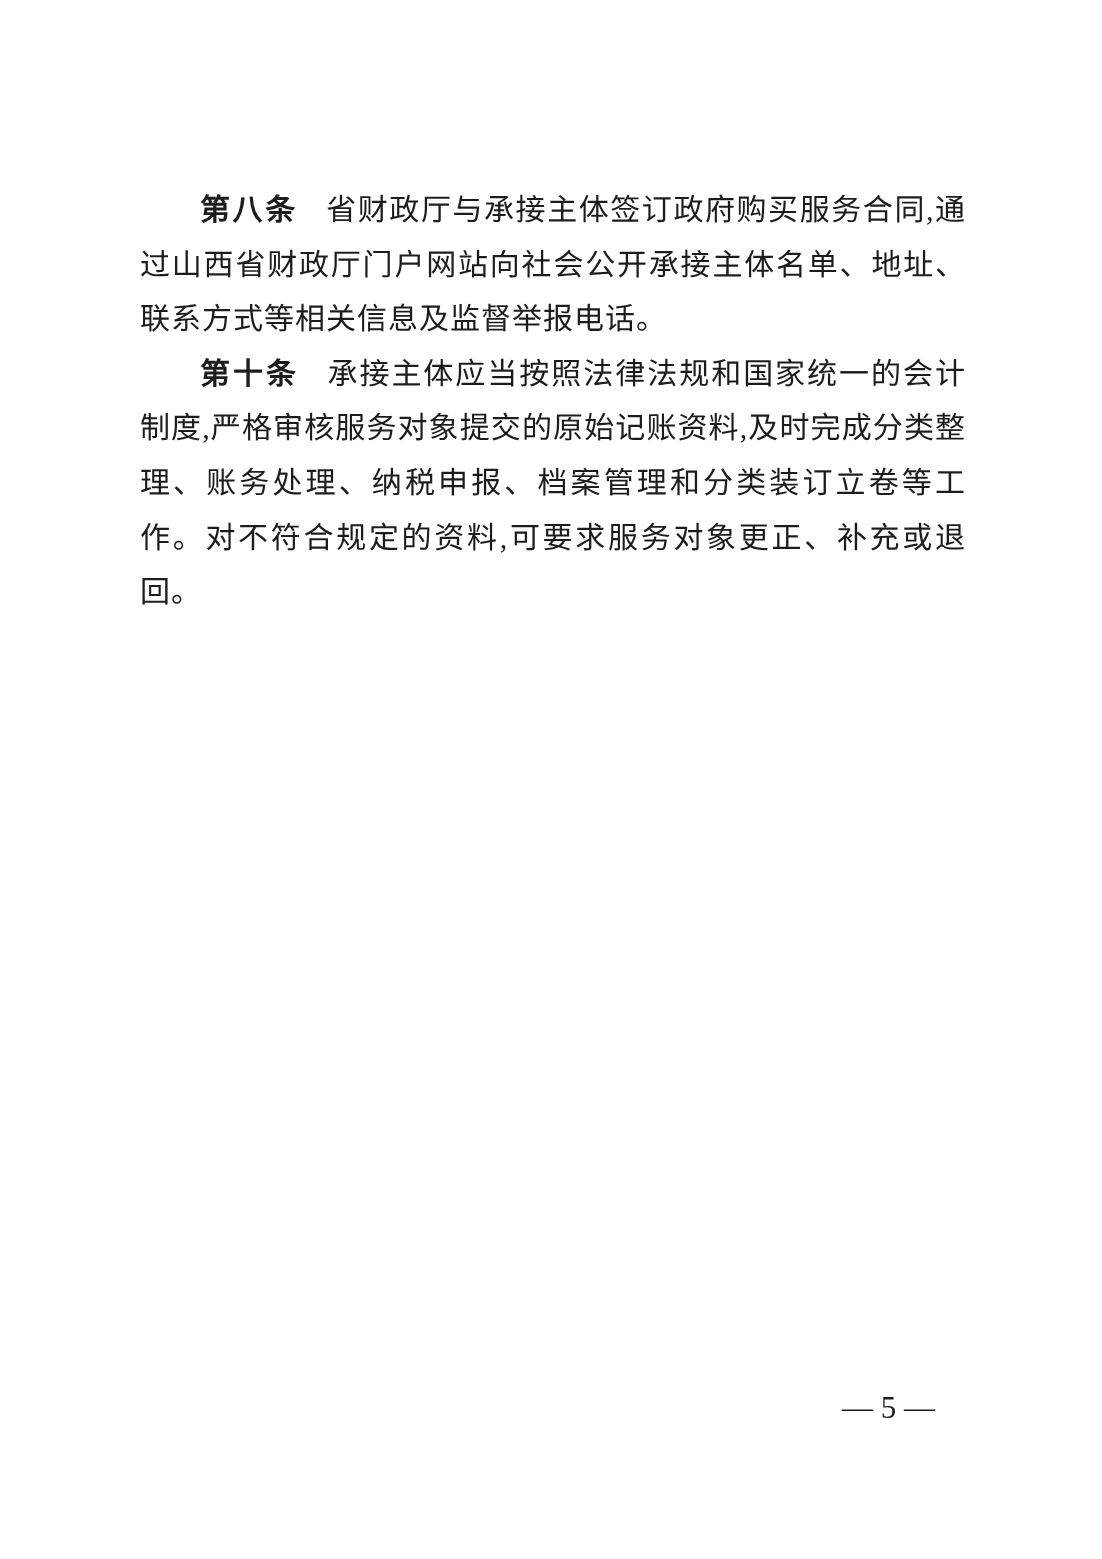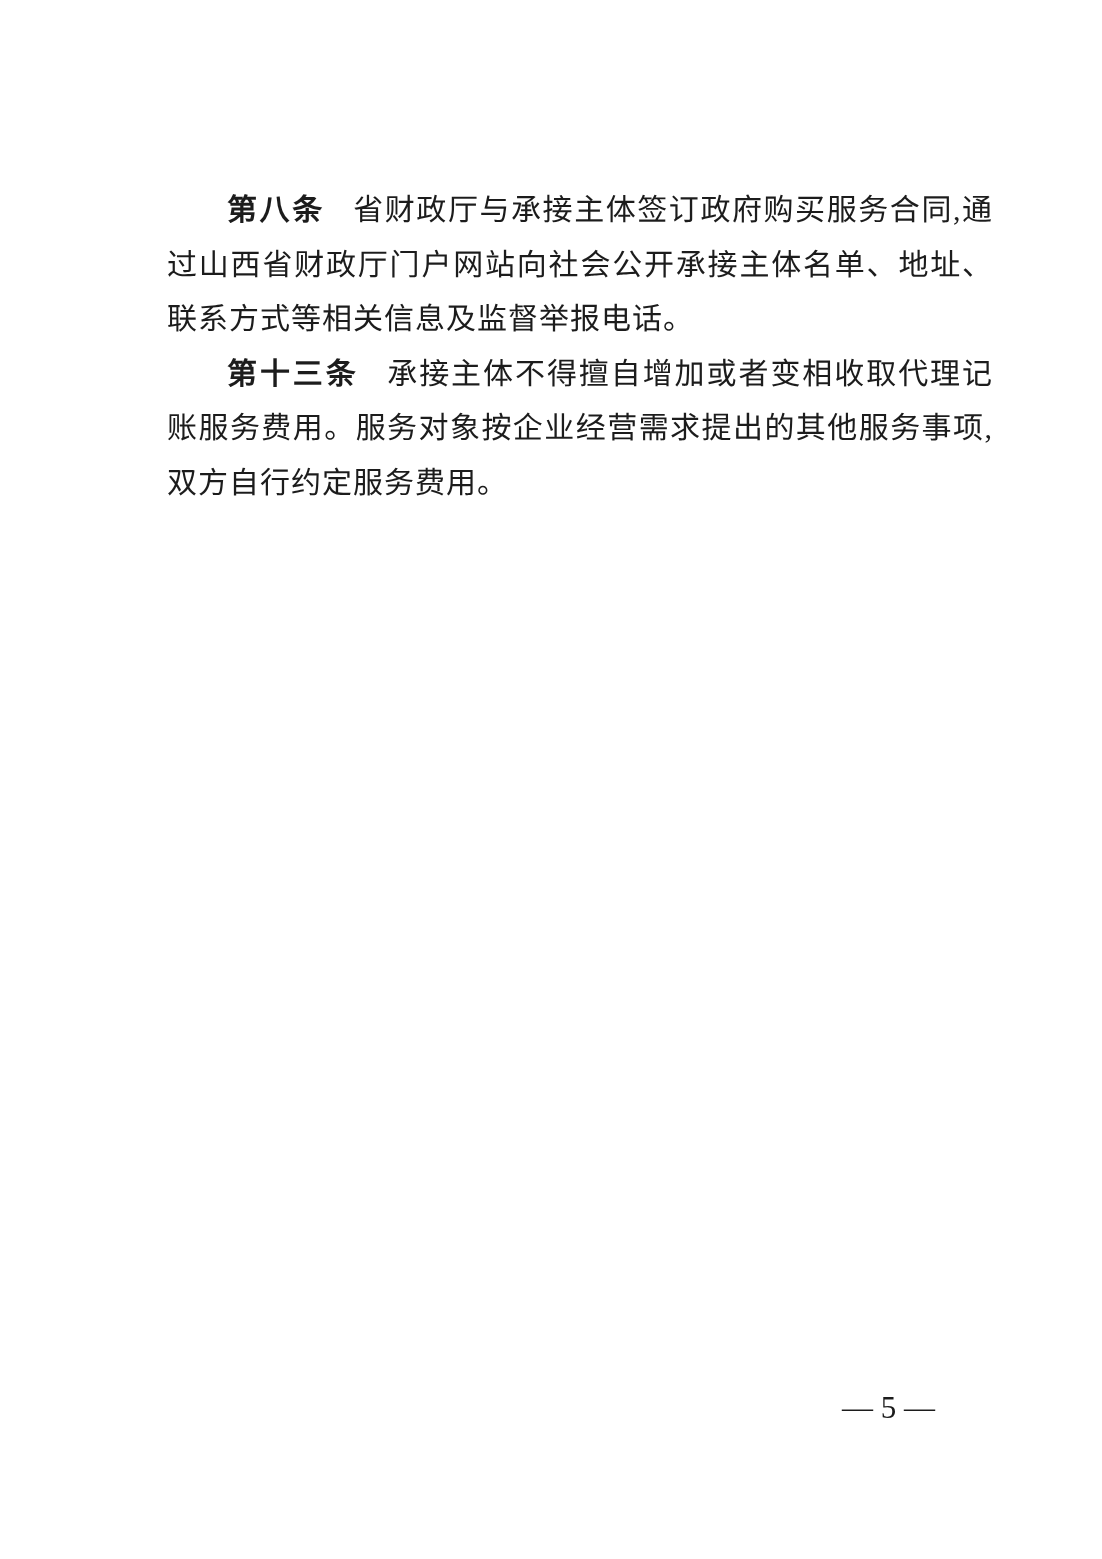--- a/index.html
+++ b/index.html
@@ -17,21 +17,20 @@
   }
   .content {
     position: absolute;
     left: 140px;
     top: 183px;
     width: 826px;
     font-size: 30px;
     line-height: 54.6px;
     text-align: justify;
     text-justify: inter-character;
-    margin-left: 27px;
   }
   p.article {
     margin: 0;
     padding: 0;
     text-indent: 2em;
   }
   .article-label {
     font-family: "Liberation Sans", "DejaVu Sans", sans-serif;
     font-weight: 700;
     margin-right: 0.95em;
@@ -53,24 +52,24 @@
 </head>
 <body>
 
 <main class="content">
 
   <p class="article">
     <strong class="article-label">第八条</strong><span class="article-text">省财政厅与承接主体签订政府购买服务合同,通过山西省财政厅门户网站向社会公开承接主体名单、地址、联系方式等相关信息及监督举报电话。</span>
   </p>
 
 
+  <p class="article">
+    <strong class="article-label">第十条</strong><span class="article-text">承接主体应当按照法律法规和国家统一的会计制度,严格审核服务对象提交的原始记账资料,及时完成分类整理、账务处理、纳税申报、档案管理和分类装订立卷等工作。对不符合规定的资料,可要求服务对象更正、补充或退回。</span>
+  </p>
 
 
 
-  <p class="article">
-    <strong class="article-label">第十三条</strong><span class="article-text">承接主体不得擅自增加或者变相收取代理记账服务费用。服务对象按企业经营需求提出的其他服务事项,双方自行约定服务费用。</span>
-  </p>
 
 </main>
 
 <footer class="page-footer">
   <span>— 5 —</span>
 </footer>
 
 </body></html>

